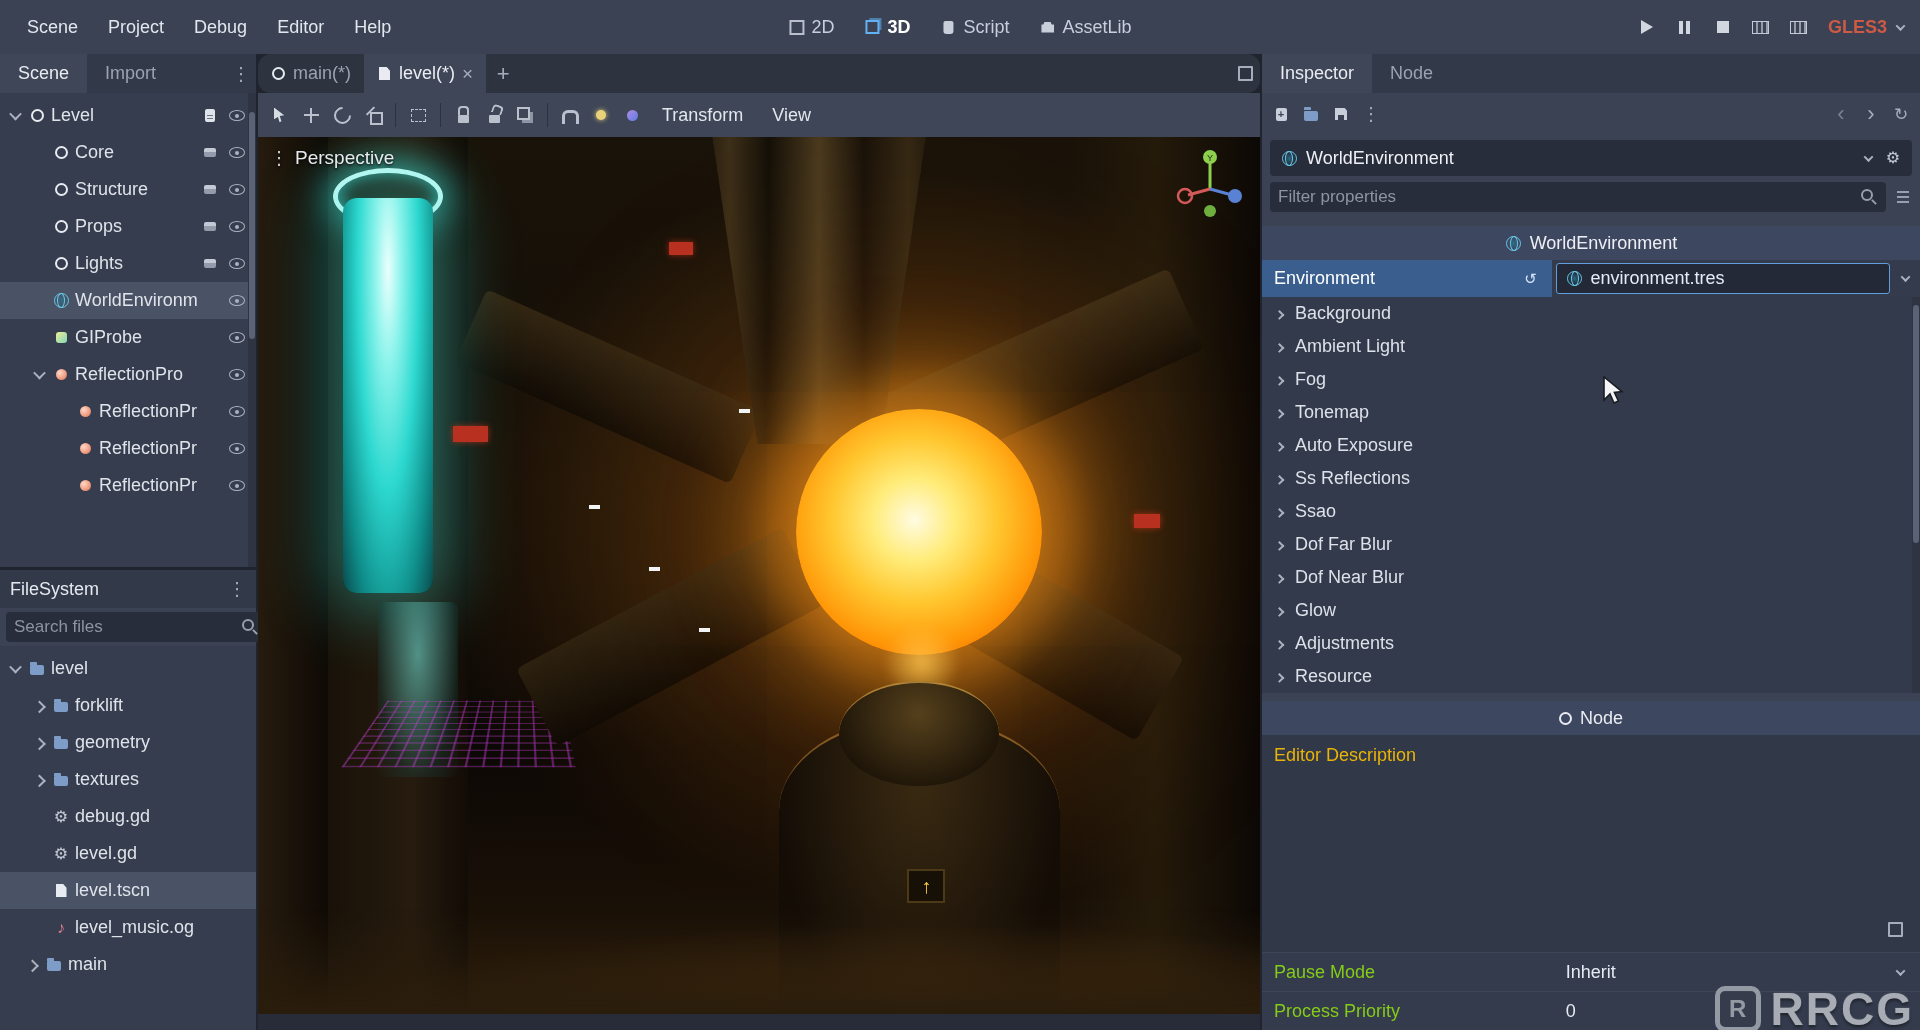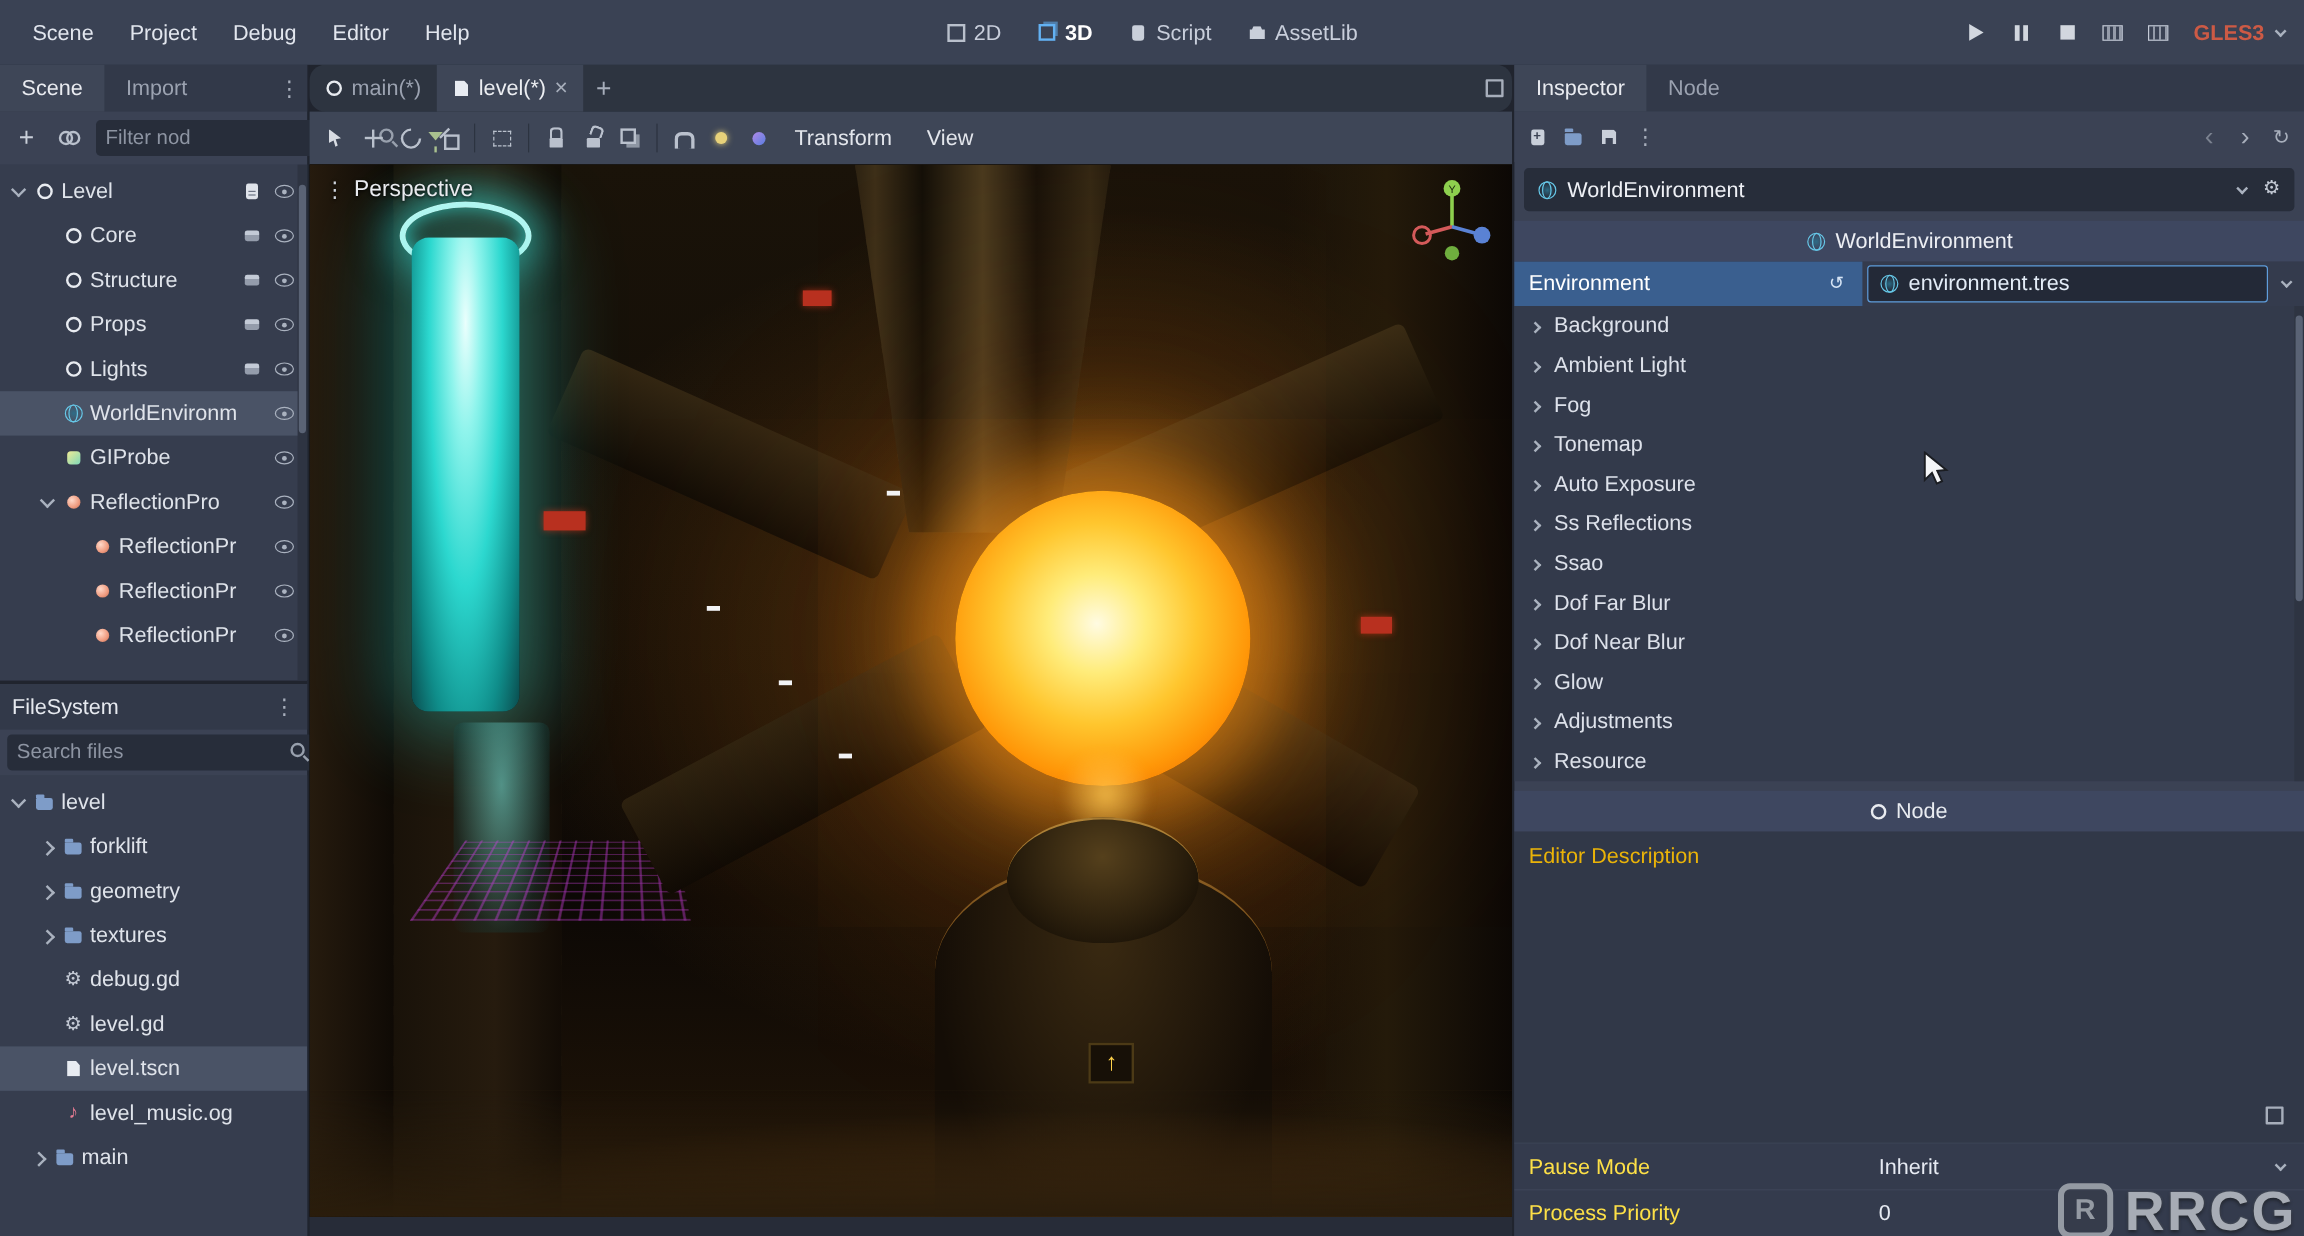--- a/index.html
+++ b/index.html
@@ -189,21 +189,21 @@
   .env-label-cell .lbl{flex:1;}
   .env-value-cell{flex:1;display:flex;align-items:center;padding:3px 2px 3px 4px;gap:2px;}
   .env-value-box{flex:1;height:100%;border:1.5px solid var(--value-border);border-radius:3px;background:#232937;display:flex;align-items:center;gap:7px;padding:0 9px;color:#e3ecf7;white-space:nowrap;overflow:hidden;}
   .env-caret{width:26px;display:flex;align-items:center;justify-content:center;}
   .props-list{background:#333a4b;flex:none;position:relative;}
   .prop-row{height:33px;display:flex;align-items:center;gap:8px;padding:0 10px;color:#dde1ea;}
   .node-bar{height:34px;background:#3e4760;display:flex;align-items:center;justify-content:center;gap:7px;color:#e9ecf1;flex:none;margin-top:8px;}
   .editor-desc{flex:1;background:#313848;padding:10px 12px;color:#eab308;position:relative;min-height:0;}
   .desc-expand{position:absolute;right:16px;bottom:14px;}
   .pm-row{height:39px;display:flex;align-items:center;padding:0 12px;background:var(--content);border-top:1px solid #3d4557;flex:none;}
-  .pm-row .lbl{width:46%;color:#fde047;}
+  .pm-row .lbl{width:46%;color:#84cc16;}
   .pm-row .val{flex:1;display:flex;align-items:center;color:#e6eaf2;}
   .pm-row .val .chev{margin-left:auto;}
 
   
   .watermark{position:absolute;right:6px;bottom:-6px;display:flex;align-items:center;gap:10px;z-index:50;opacity:.95;}
   .wm-gear{width:46px;height:46px;border-radius:10px;border:5px solid #9aa0a8;display:flex;align-items:center;justify-content:center;color:#9aa0a8;font-weight:bold;font-size:24px;background:rgba(60,64,72,.35);}
   .wm-text{font-size:46px;font-weight:800;letter-spacing:2px;color:#aeb3bb;text-shadow:0 2px 3px rgba(20,22,28,.8),0 0 2px #6a7077;}
   .cursor{position:absolute;left:1602px;top:376px;z-index:60;pointer-events:none;}
 </style>
 </head>
@@ -261,29 +261,20 @@
     <aside class="col-left">
 
       <section class="scene-dock">
         <div class="dock-tabs">
           <div class="dtab active">Scene</div>
           <div class="dtab">Import</div>
           <div class="spacer"></div>
           <span class="icon-btn ic ic-dots"></span>
         </div>
 
-        <div class="scene-toolbar">
-          <span class="tool-btn ic ic-plusbtn"></span>
-          <span class="tool-btn ic ic-link"></span>
-          <div class="filter-input">
-            <input type="text" placeholder="Filter nod" style="">
-            <span class="ic ic-mag"></span>
-          </div>
-          <span class="tool-btn ic ic-funnel"></span>
-        </div>
 
         <div class="tree">
           <div class="vscroll">
             <div class="thumb" style="top:4%;height:48%;"></div>
           </div>
 
   <div class="tree-row" style="padding-left: 8px;">
     <span class="chev chev-d"></span>
     <span class="ic ic-node"></span>
     <span class="lbl">Level</span>
@@ -574,20 +565,27 @@
         <span class="ic ic-history"></span>
       </div>
 
       <div class="node-selector">
         <span class="ic ic-globe"></span>
         <span class="name">WorldEnvironment</span>
         <span class="chev chev-d chev-sm"></span>
         <span class="ic ic-gear"></span>
       </div>
 
+      <div class="insp-filter-row">
+        <div class="filter-input">
+          <input type="text" placeholder="Filter properties" style="">
+          <span class="ic ic-mag"></span>
+        </div>
+        <span class="ic ic-list"></span>
+      </div>
 
       <div class="section-bar">
         <span class="ic ic-globe"></span>
         <span>WorldEnvironment</span>
       </div>
 
       <div class="env-row">
         <div class="env-label-cell">
           <span class="lbl">Environment</span>
           <span class="ic ic-revert"></span>

